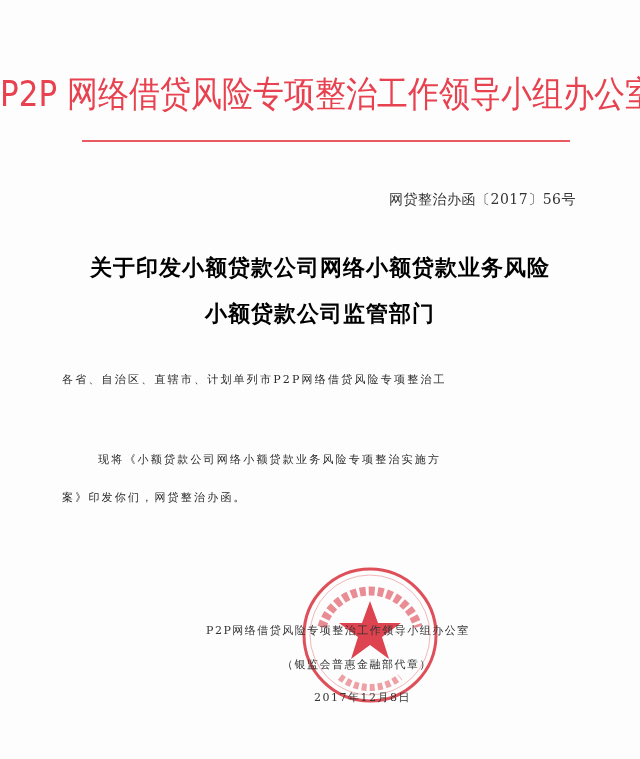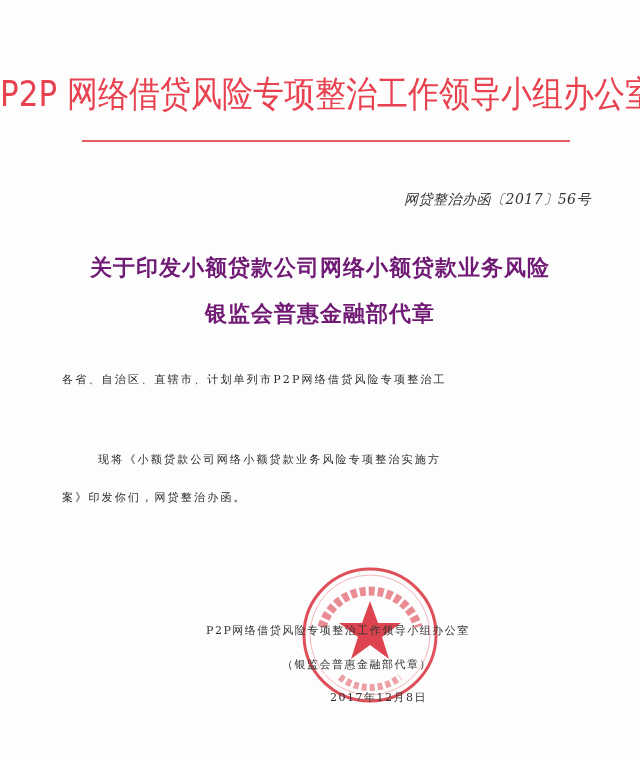--- a/index.html
+++ b/index.html
@@ -36,35 +36,34 @@
     }
     .header-rule {
       position: absolute;
       left: 82px; width: 488px;
       top: 140px;
       height: 2px;
       background: #ea5a62;
     }
     .doc-number {
       position: absolute;
-      right: 49px;
+      right: 64px;
       top: 191px;
       font-size: 14px;
       color: #333;
       letter-spacing: 0.5px;
       white-space: nowrap;
-      font-style: italic;
     }
     .doc-title {
       position: absolute;
       left: 0; width: 640px;
       text-align: center;
       font-size: 22px;
       font-weight: bold;
-      color: #701a75;
+      color: #000000;
       white-space: nowrap;
       letter-spacing: 1px;
     }
     .doc-title.l1 { top: 253px; }
     .doc-title.l2 { top: 299px; }
     .body-text {
       position: absolute;
       left: 62px;
       font-size: 11px;
       color: #2a2a2a;
@@ -84,34 +83,34 @@
     }
     .sig {
       position: absolute;
       font-size: 11px;
       color: #333;
       white-space: nowrap;
       letter-spacing: 1.5px;
     }
     .sig.org { left: 206px; top: 623px; }
     .sig.sub { left: 282px; top: 657px; }
-    .sig.date { left: 330px; top: 690px; }
+    .sig.date { left: 314px; top: 690px; }
   </style>
 </head>
 <body>
 
 <div class="page">
 
   <div class="header-title">P2P 网络借贷风险专项整治工作领导小组办公室</div>
   <div class="header-rule"></div>
 
   <div class="doc-number">网贷整治办函〔2017〕56号</div>
 
   <div class="doc-title l1">关于印发小额贷款公司网络小额贷款业务风险</div>
-  <div class="doc-title l2">银监会普惠金融部代章</div>
+  <div class="doc-title l2">小额贷款公司监管部门</div>
 
   <div class="body-text p1a">各省、自治区、直辖市、计划单列市P2P网络借贷风险专项整治工</div>
   <div class="body-text p2a">现将《小额贷款公司网络小额贷款业务风险专项整治实施方</div>
   <div class="body-text p2b">案》印发你们，网贷整治办函。</div>
 
   <svg class="stamp" viewBox="0 0 140 140">
     <circle cx="70" cy="70" r="66" fill="none" stroke="#d9303c" stroke-width="3" opacity="0.85"></circle>
     <circle cx="70" cy="70" r="60" fill="none" stroke="#d9303c" stroke-width="1" opacity="0.35"></circle>
     <polygon points="70,36 78,58 101,58 82,72 89,94 70,80 51,94 58,72 39,58 62,58" fill="#d9303c" opacity="0.9"></polygon>
     <path d="M22,62 A50,50 0 0 1 118,62" fill="none" stroke="#d9303c" stroke-width="9" stroke-dasharray="6 3" opacity="0.55"></path>

